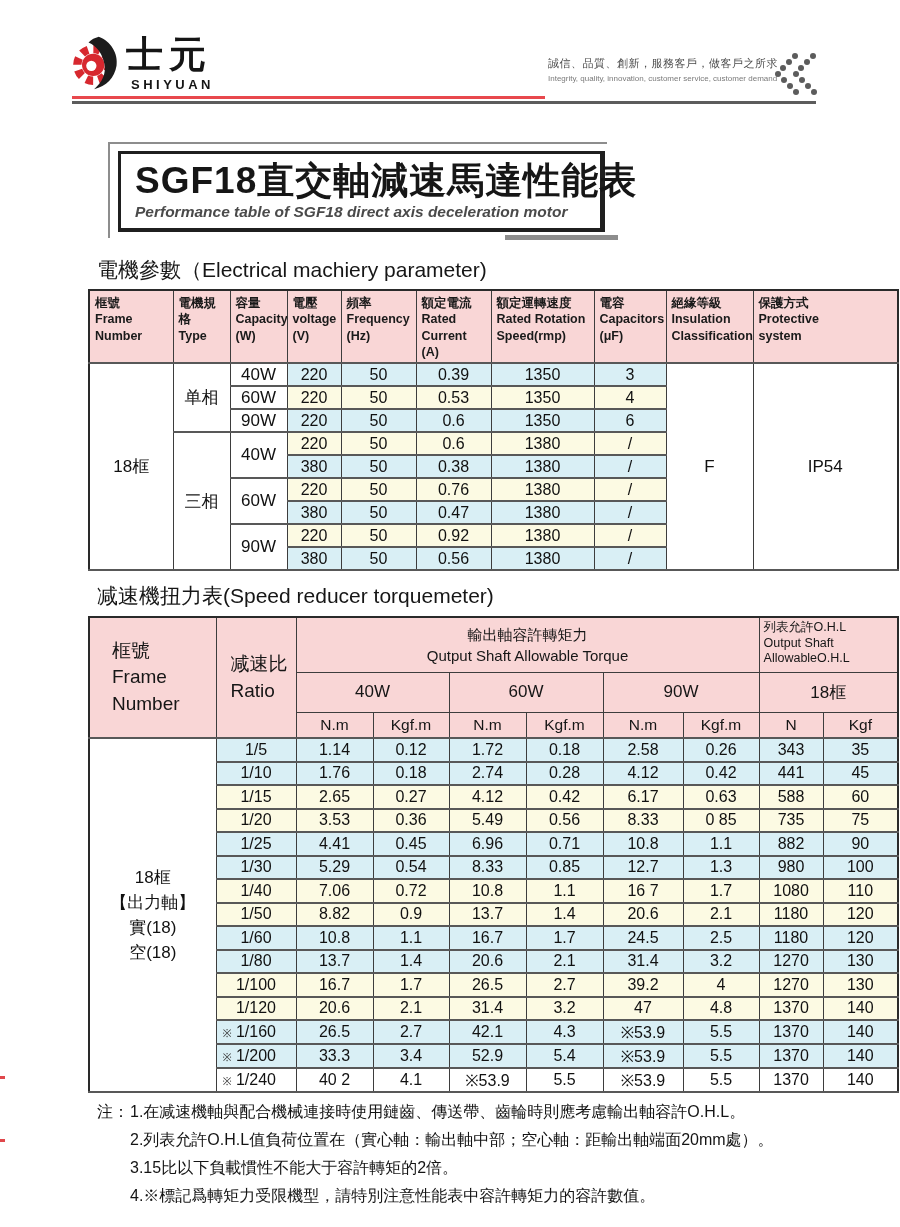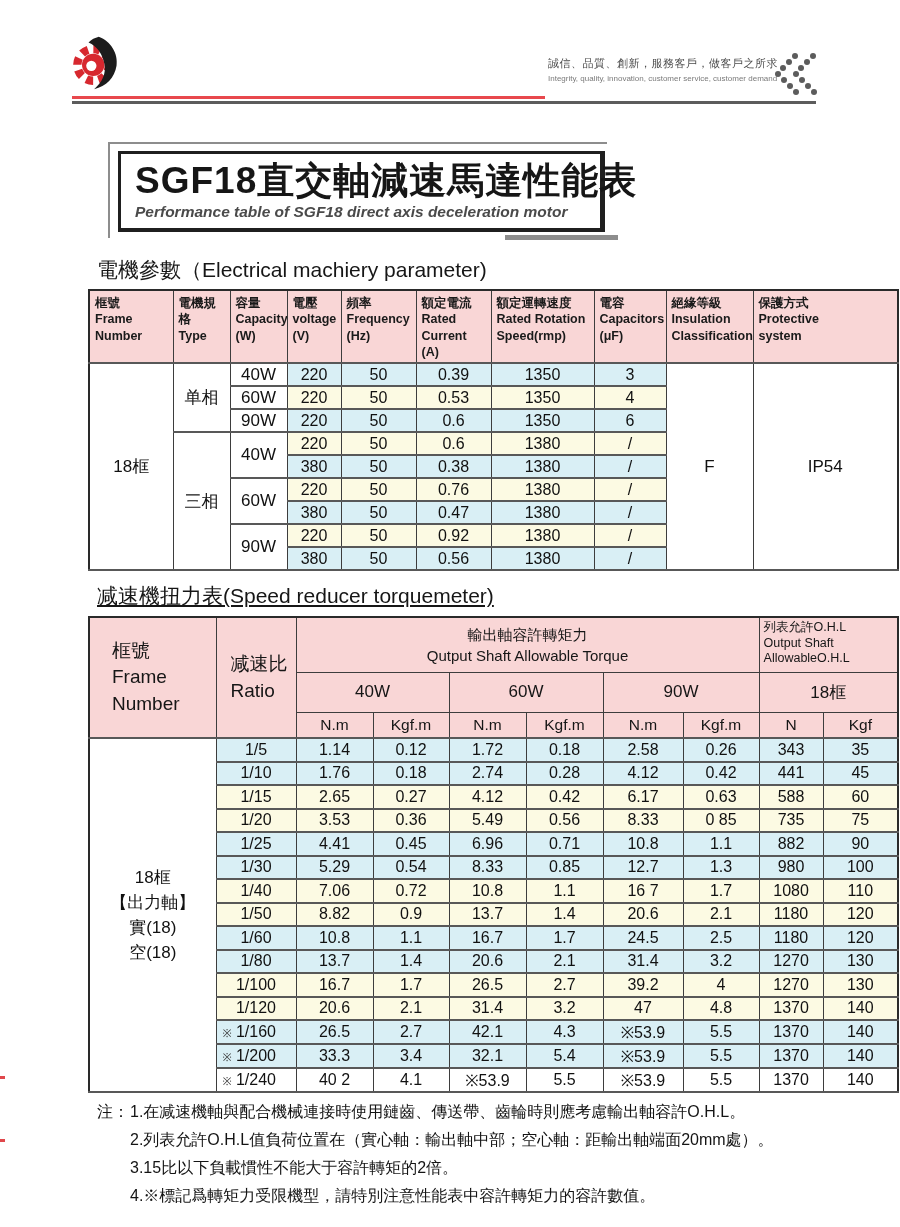--- a/index.html
+++ b/index.html
@@ -25,21 +25,21 @@
   .title-box{position:absolute;left:118px;top:151px;width:487px;height:81px;box-sizing:border-box;
              border:3px solid #1f1f1f;border-right-width:5px;border-bottom-width:4px;
              background:#fff;padding:6px 0 0 14px;}
   .title-main{font-size:37px;font-weight:bold;letter-spacing:1px;line-height:42px;color:#161616;white-space:nowrap;}
   .title-sub{font-size:15.5px;font-style:italic;font-weight:bold;color:#4a4a4a;margin-top:1px;white-space:nowrap;}
   .title-shadow{position:absolute;left:505px;top:235px;width:113px;height:5px;background:#8d8d8d;}
 
   
   .section-title{position:absolute;left:97px;font-size:21px;color:#161616;white-space:nowrap;}
   #motor-title{top:256px;}
-  #torque-title{top:582px;text-decoration:underline;}
+  #torque-title{top:582px;}
 
   
   table.tbl{position:absolute;left:88px;width:809px;border-collapse:collapse;table-layout:fixed;
             border:2px solid #2a2a2a;}
   .tbl th,.tbl td{box-sizing:border-box;overflow:hidden;}
   .tbl th{border:1px solid #3d3d3d;}
   .tbl td{border-top:2px solid #585858;border-bottom:2px solid #585858;
           border-left:1px solid #3d3d3d;border-right:1px solid #3d3d3d;}
   .pink{background:#f9d6d6;}
   .c-blue{background:#d9eff5;}
@@ -80,20 +80,24 @@
 
 <div class="page">
 
   <div class="logo">
     <svg class="logo-gear" viewBox="0 0 60 60">
       <circle cx="27" cy="32" r="17" fill="none" stroke="#d7282f" stroke-width="9" stroke-dasharray="7.5 5.8"></circle>
       <circle cx="27" cy="32" r="12" fill="#d7282f"></circle>
       <path d="M33 2 C46 7 54 20 52 33 C50 46 41 55 28 58 C37 50 41 41 39 31 C37 20 31 12 22 8 C25 5 29 3 33 2 Z" fill="#1c1c1c"></path>
       <circle cx="25" cy="33" r="5.5" fill="#ffffff"></circle>
     </svg>
+    <div class="brand">
+      <div class="brand-cn">士元</div>
+      <div class="brand-en">SHIYUAN</div>
+    </div>
   </div>
 
   <div class="slogan">
     <div class="slogan-cn">誠信、品質、創新，服務客戶，做客戶之所求</div>
     <div class="slogan-en">Integrity, quality, innovation, customer service, customer demand</div>
   </div>
 
   <svg class="chevrons" viewBox="0 0 48 44">
     <g fill="#5c5c5c">
       <circle cx="21" cy="4" r="3"></circle>
@@ -448,21 +452,21 @@
           <td class="c-blue">4.3</td>
           <td class="c-blue">※53.9</td>
           <td class="c-blue">5.5</td>
           <td class="c-blue">1370</td>
           <td class="c-blue">140</td>
         </tr>
         <tr>
           <td class="ratio c-blue"><span class="mark">※</span>1/200</td>
           <td class="c-blue">33.3</td>
           <td class="c-blue">3.4</td>
-          <td class="c-blue">32.1</td>
+          <td class="c-blue">52.9</td>
           <td class="c-blue">5.4</td>
           <td class="c-blue">※53.9</td>
           <td class="c-blue">5.5</td>
           <td class="c-blue">1370</td>
           <td class="c-blue">140</td>
         </tr>
         <tr>
           <td class="ratio c-white"><span class="mark">※</span>1/240</td>
           <td class="c-white">40 2</td>
           <td class="c-white">4.1</td>

